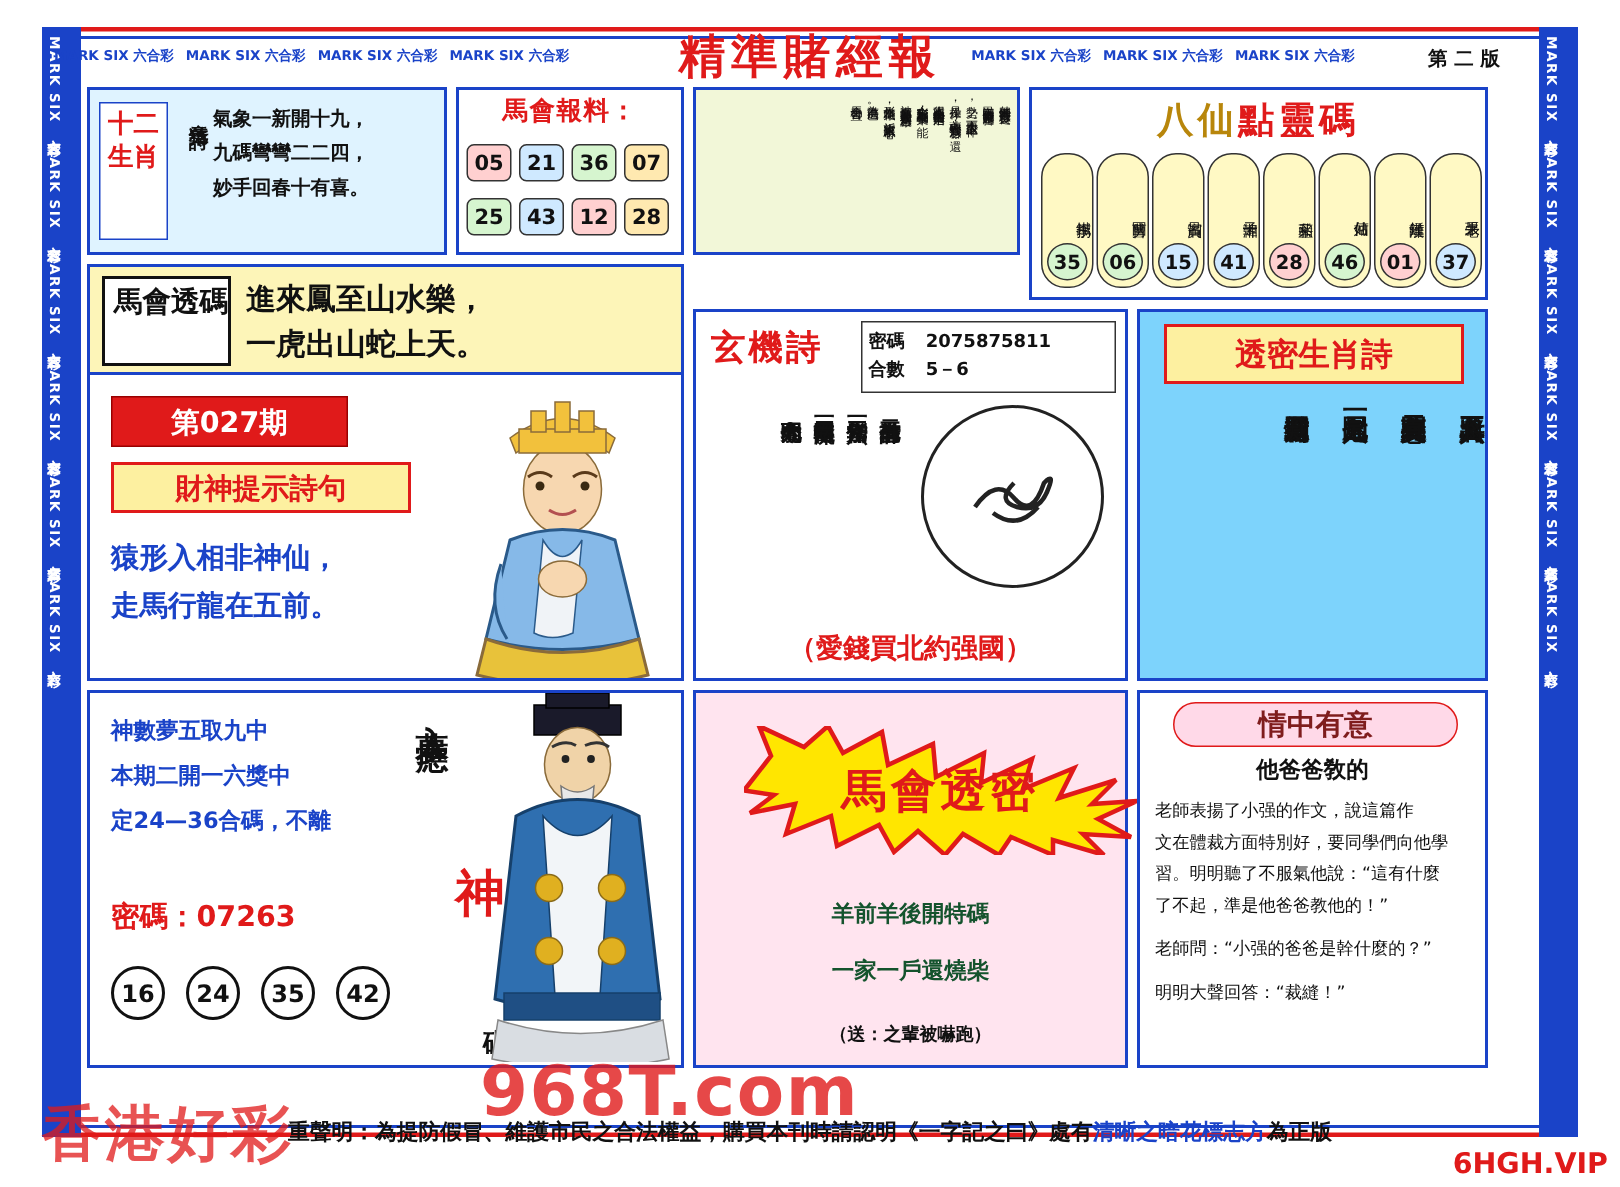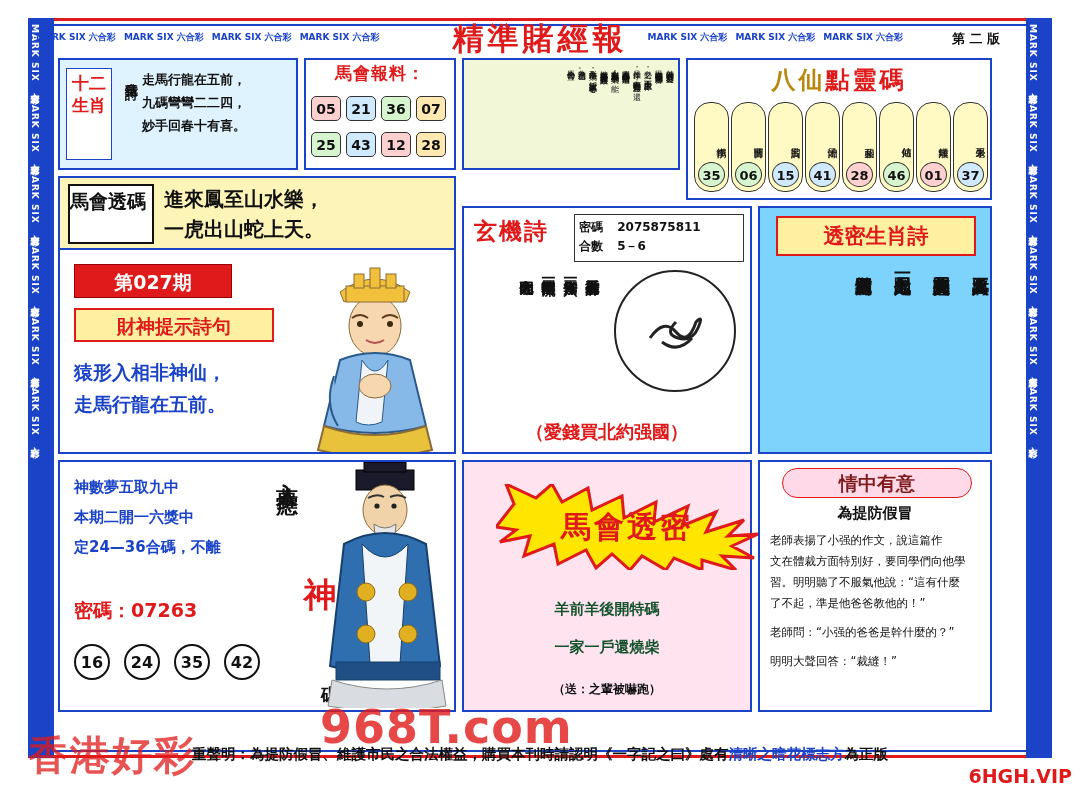--- a/index.html
+++ b/index.html
@@ -116,21 +116,21 @@
   }
 
   
   .p-mahui{left:58px;top:176px;width:398px;height:278px;border:2px solid #1a43c8;background:#fff;}
   .mahui-head{
     position:absolute;left:0;top:0;width:100%;height:72px;background:#fdf5b8;
     border-bottom:2px solid #1a43c8;box-sizing:border-box;
   }
   .mahui-logo{
     position:absolute;left:8px;top:6px;width:86px;height:60px;border:2px solid #111;
-    background:#fff;color:#111;font-size:19px;font-weight:bold;text-align:left;
+    background:#fff;color:#111;font-size:19px;font-weight:bold;text-align:right;
     line-height:28px;box-sizing:border-box;padding-top:1px;
   }
   .mahui-couplet{
     position:absolute;left:104px;top:6px;width:282px;height:62px;
     color:#111;font-size:20px;font-weight:bold;line-height:30px;
   }
   .qi-badge{
     position:absolute;left:14px;top:86px;width:158px;height:34px;
     background:#e01a1a;color:#fff;font-size:19px;font-weight:bold;
     text-align:center;line-height:34px;border:1px solid #900;box-sizing:border-box;
@@ -293,21 +293,21 @@
     <span class="mk">MARK SIX 六合彩</span>
   </div>
 
   <div class="masthead">精準賭經報</div>
   <div class="edition">第 二 版</div>
 
   <div class="panel p-zodiac">
     <div class="zodiac-title">十二生肖</div>
     <div class="zodiac-sub">竟猜詩</div>
     <div class="zodiac-poem">
-      <div>走馬行龍在五前，</div>
+      <div>氣象一新開十九，</div>
       <div>九碼彎彎二二四，</div>
       <div>妙手回春十有喜。</div>
     </div>
   </div>
 
   <div class="panel p-baoliao">
     <div class="baoliao-title">馬會報料：</div>
     <div class="ball-row" style="top:36px;">
       <div class="ball" style="background:#ffd0d0;">05</div>
       <div class="ball" style="background:#cfe9ff;">21</div>
@@ -513,21 +513,21 @@
     </div>
     <div class="star-lines">
       <div>羊前羊後開特碼</div>
       <div>一家一戶還燒柴</div>
     </div>
     <div class="star-note">（送：之輩被嚇跑）</div>
   </div>
 
   <div class="panel p-story">
     <div class="story-title">情中有意</div>
-    <div class="story-sub">為提防假冒</div>
+    <div class="story-sub">他爸爸敎的</div>
     <div class="story-body">
       <div>老師表揚了小强的作文，說這篇作</div>
       <div>文在體裁方面特別好，要同學們向他學</div>
       <div>習。明明聽了不服氣他說：“這有什麼</div>
       <div>了不起，準是他爸爸教他的！”</div>
       <div style="margin-top:8px;">老師問：“小强的爸爸是幹什麼的？”</div>
       <div style="margin-top:8px;">明明大聲回答：“裁縫！”</div>
     </div>
   </div>
 

